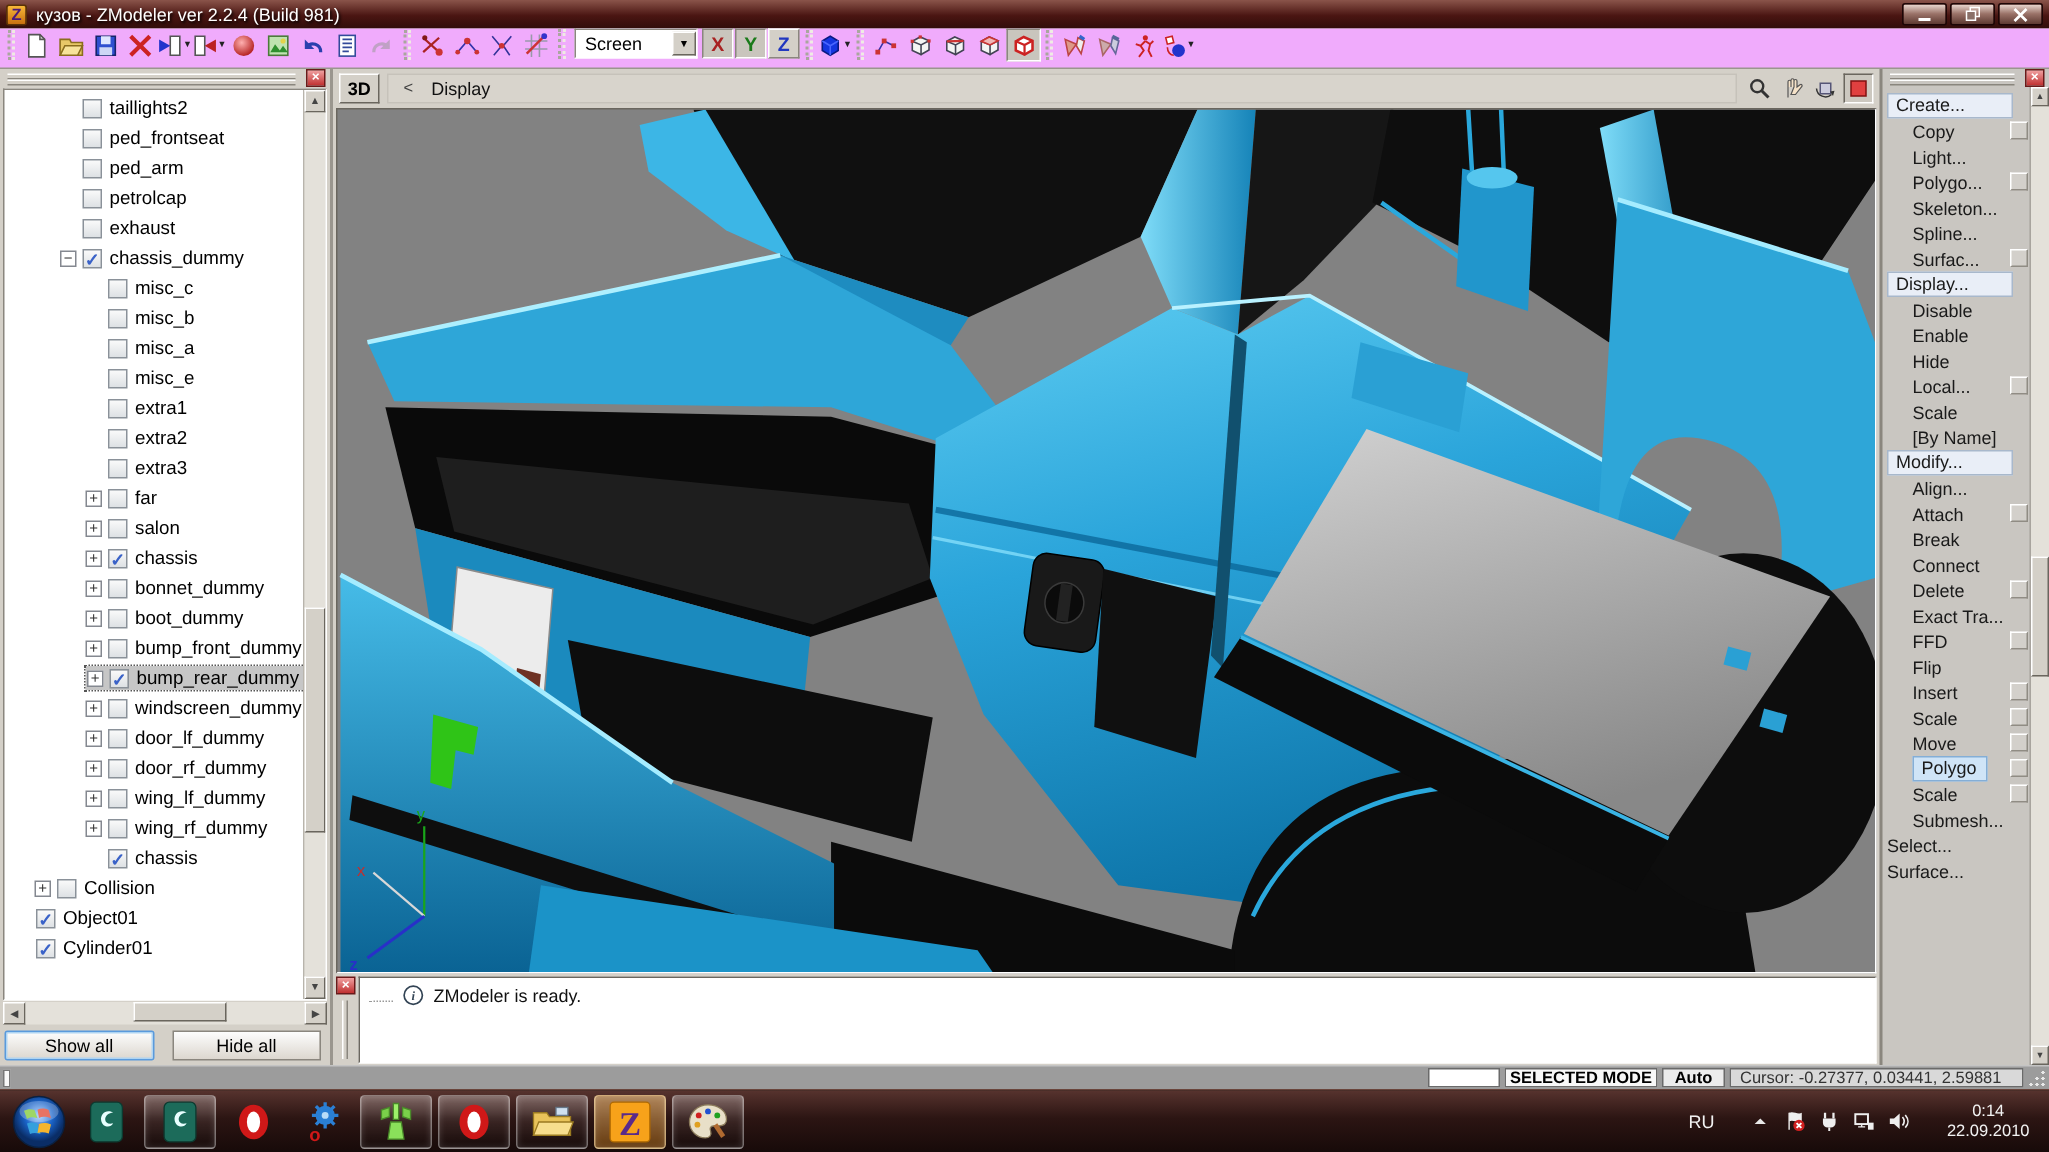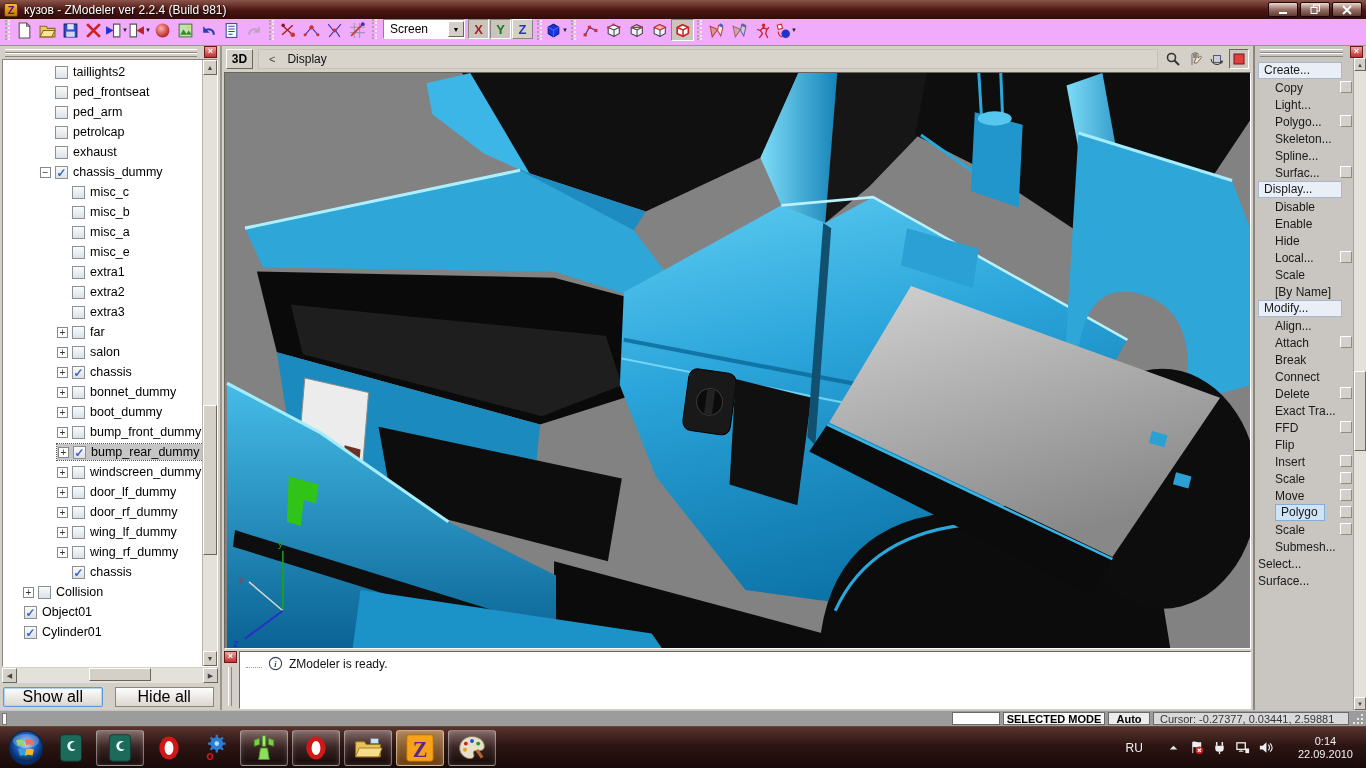--- a/index.html
+++ b/index.html
@@ -46,21 +46,21 @@
   .selwrap{display:inline-flex;align-items:center;background:#c6c6c6;outline:1px dotted #555;padding:1px 4px 1px 1px;}
   .vscroll{width:15px;background:#d0ccc4;border-left:1px solid #b8b4ac;display:flex;flex-direction:column;flex:none;}
   .sbtn{height:15px;width:100%;background:#d4d0c8;border:1px solid;border-color:#fff #6a665e #6a665e #fff;font-size:7px;color:#444;display:flex;align-items:center;justify-content:center;flex:none;}
   .strack{flex:1;background:#e4e1da;overflow:hidden;}
   .sthumb{margin-top:330px;height:150px;background:#d4d0c8;border:1px solid;border-color:#fff #6a665e #6a665e #fff;}
   .hscroll{height:15px;margin:1px 2px 0 2px;display:flex;flex:none;}
   .hscroll .sbtn{width:15px;height:15px;}
   .htrack{flex:1;background:#e4e1da;}
   .hthumb{margin-left:72px;width:62px;height:13px;background:#d4d0c8;border:1px solid;border-color:#fff #6a665e #6a665e #fff;}
   .btnrow{height:27px;display:flex;gap:12px;padding:4px 6px 3px 3px;flex:none;}
-  .pbtn{flex:1;height:20px;background:linear-gradient(#fdfdfd,#dcd7cf);border:1px solid #8a867e;font-size:16px;font-family:"Liberation Sans",sans-serif;display:flex;align-items:center;justify-content:center;padding:0;}
+  .pbtn{flex:1;height:20px;background:linear-gradient(#fdfdfd,#dcd7cf);border:1px solid #8a867e;font-size:12px;font-family:"Liberation Sans",sans-serif;display:flex;align-items:center;justify-content:center;padding:0;}
   .pbtn.focus{border:1px solid #5a9adc;box-shadow:0 0 0 1px #aed4f2 inset;border-radius:2px;}
   
   .vp{flex:1;display:flex;flex-direction:column;min-width:0;background:#d4d0c8;}
   .vp-head{height:26px;display:flex;align-items:center;gap:5px;padding:2px 4px;flex:none;}
   .btn3d{width:27px;height:20px;font-weight:bold;font-size:12px;background:#d4d0c8;border:1px solid;border-color:#fff #6a665e #6a665e #fff;display:flex;align-items:center;justify-content:center;}
   .crumb{flex:1;height:20px;background:#d8d4cc;border:1px solid #c6c2ba;display:flex;align-items:center;font-size:12px;gap:12px;padding-left:10px;color:#111;}
   .crumb .lt{color:#444;font-size:11px;}
   .vp-tools{display:flex;gap:2px;}
   .vpt{width:20px;height:20px;display:flex;align-items:center;justify-content:center;}
   .vpt svg{width:16px;height:16px;}

